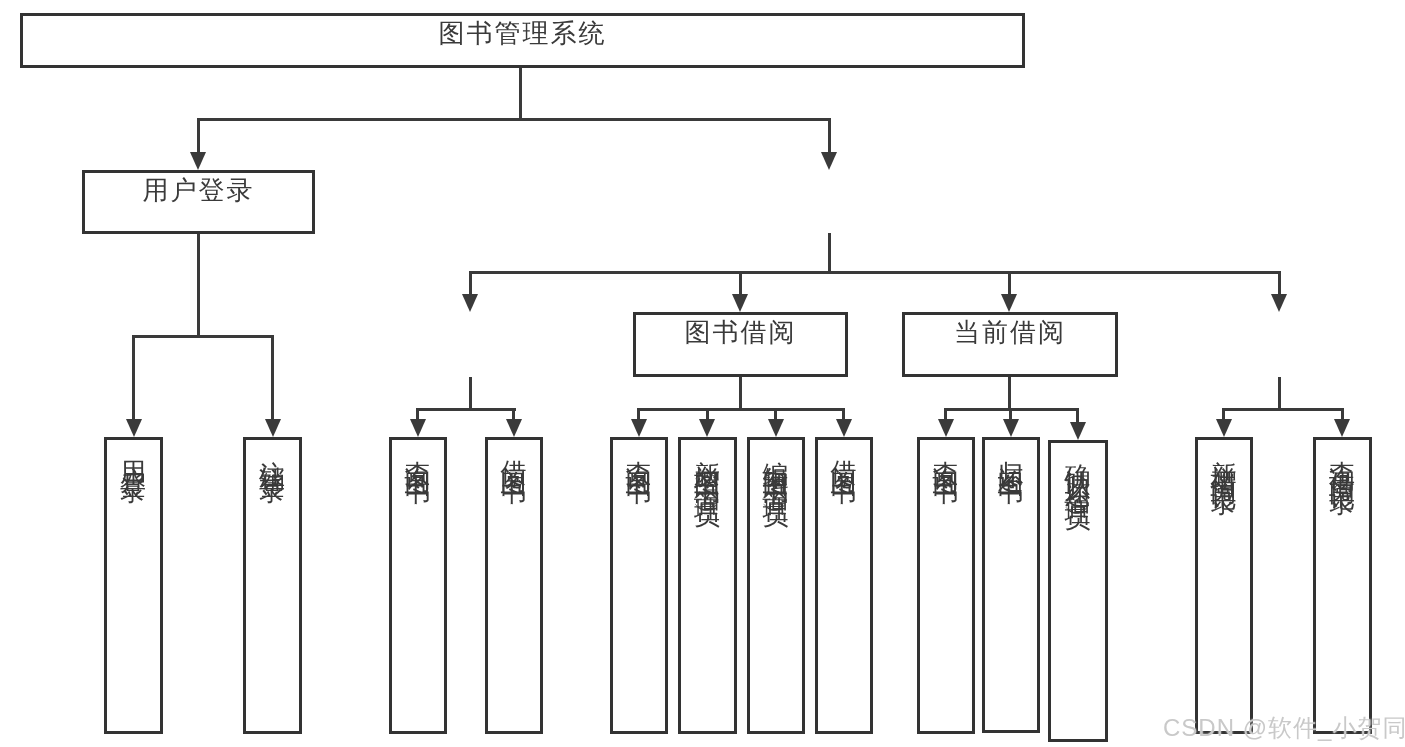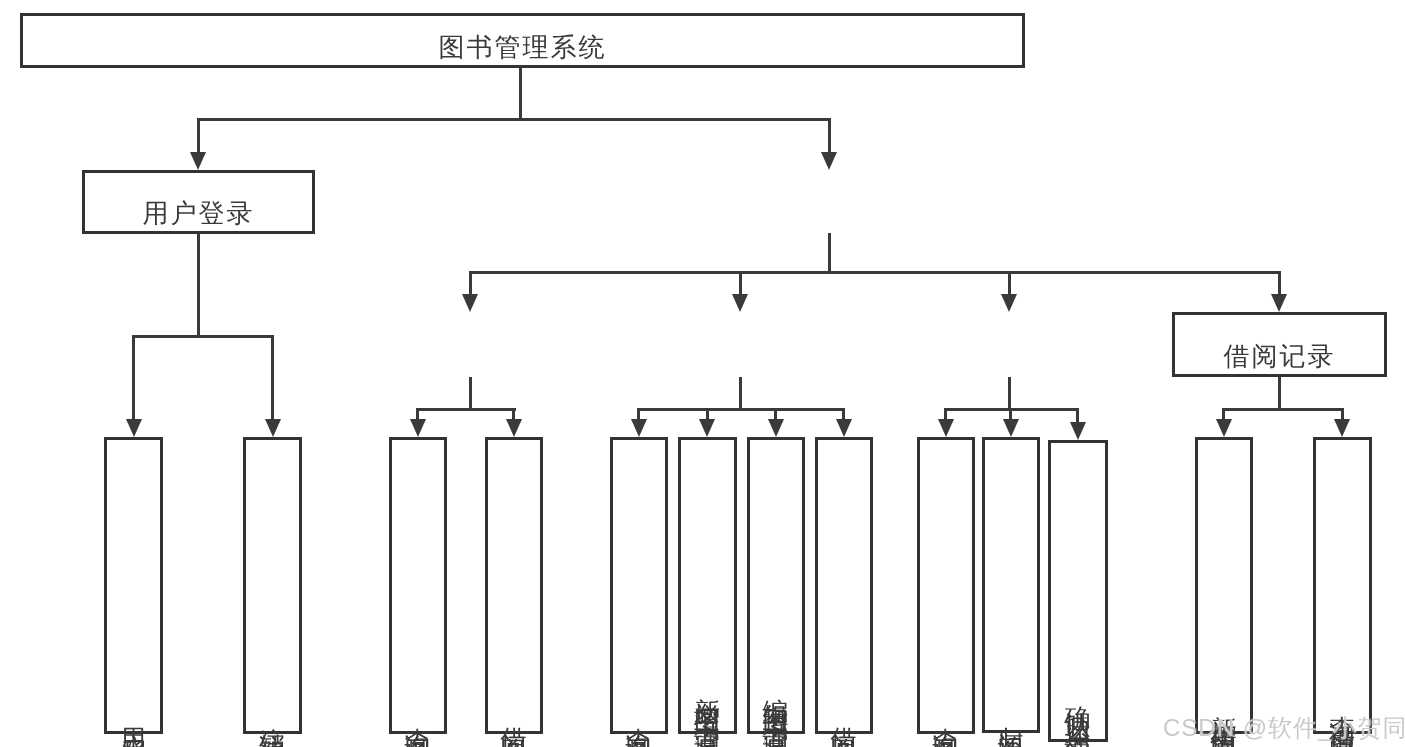--- a/index.html
+++ b/index.html
@@ -3,21 +3,21 @@
 <meta charset="utf-8">
 <style>
   html,body { margin:0; padding:0; background:#ffffff; }
   #canvas {
     position:relative; width:1405px; height:747px; background:#ffffff;
     font-family:"Liberation Sans","DejaVu Sans",sans-serif; overflow:hidden;
   }
   .box {
     position:absolute; box-sizing:border-box;
     border:3px solid #333333; background:#ffffff;
-    display:flex; align-items:flex-end; justify-content:center;
+    display:flex; align-items:flex-start; justify-content:center;
     color:#3a3a3a;
   }
   .hbox { font-size:26px; letter-spacing:2px; font-weight:500; }
   .vbox .vtext {
     writing-mode:vertical-rl; text-orientation:mixed;
     font-size:26px; letter-spacing:6px; font-weight:500; color:#3a3a3a;
     line-height:1;
   }
   .vline { position:absolute; width:3px; background:#3a3a3a; }
   .hline { position:absolute; height:3px; background:#3a3a3a; }
@@ -101,25 +101,28 @@
   <div class="box hbox" style="left:20px; top:13px; width:1005px; height:55px;">
     <span>图书管理系统</span>
   </div>
 
   <div class="box hbox" style="left:82px; top:170px; width:233px; height:64px;">
     <span>用户登录</span>
   </div>
 
 
 
+  <div class="box hbox" style="left:633px; top:312px; width:215px; height:65px;">
+    <span>图书借阅</span>
+  </div>
 
+  <div class="box hbox" style="left:902px; top:312px; width:216px; height:65px;">
+    <span>当前借阅</span>
+  </div>
 
-  <div class="box hbox" style="left:1172px; top:312px; width:215px; height:65px;">
-    <span>借阅记录</span>
-  </div>
 
   <div class="box vbox" style="left:104px; top:437px; width:59px; height:297px;">
     <span class="vtext">用户登录</span>
   </div>
 
   <div class="box vbox" style="left:243px; top:437px; width:59px; height:297px;">
     <span class="vtext">注销登录</span>
   </div>
 
   <div class="box vbox" style="left:389px; top:437px; width:58px; height:297px;">

